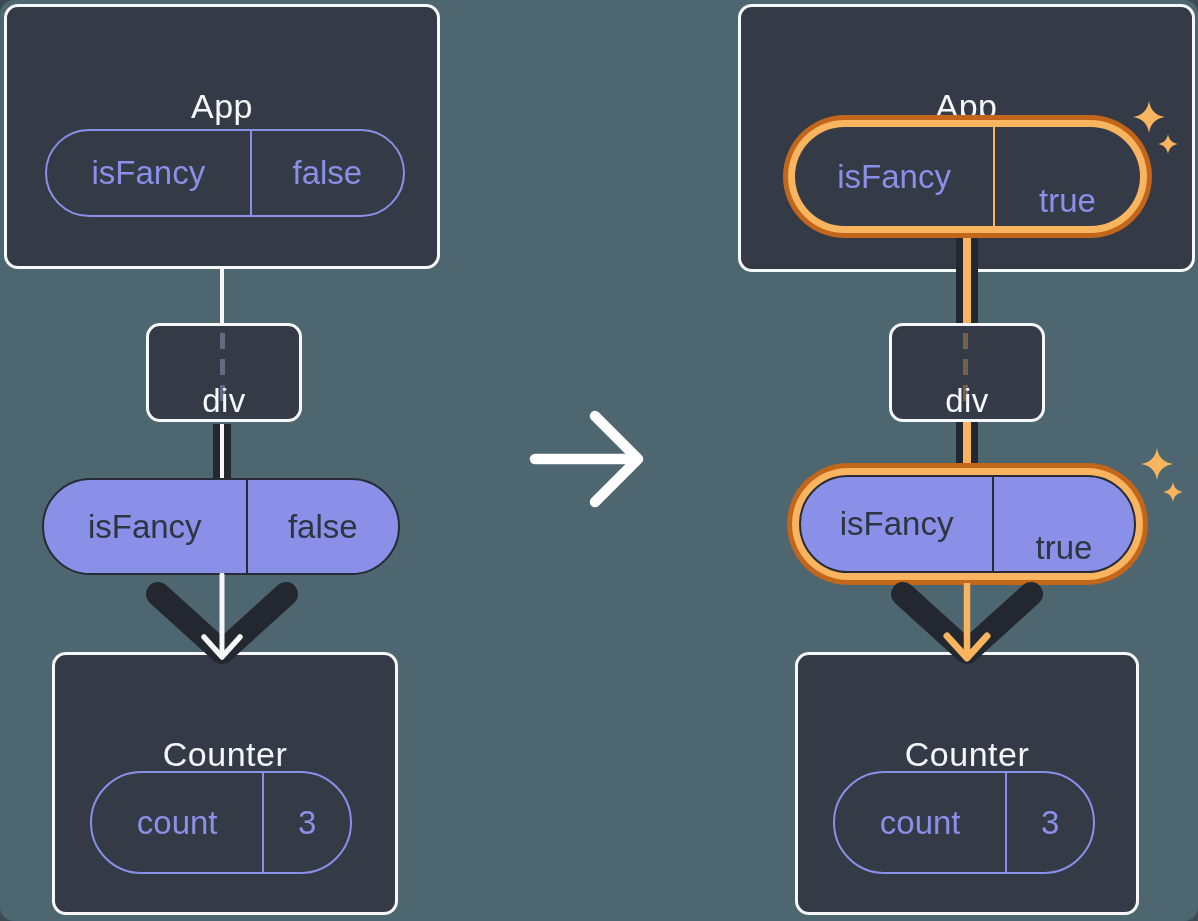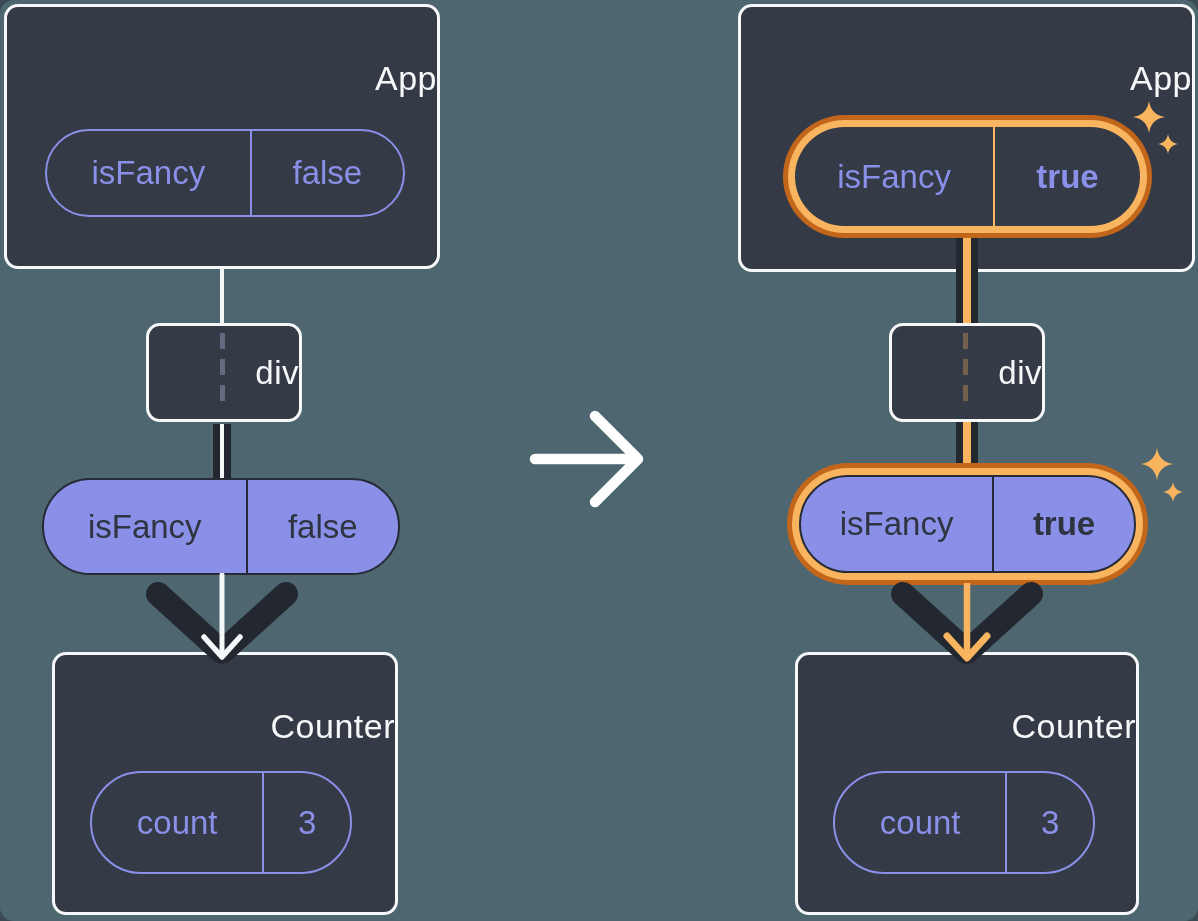--- a/index.html
+++ b/index.html
@@ -7,22 +7,22 @@
     position:relative;width:1198px;height:921px;background:#4D6670;
     border-radius:14px;overflow:hidden;
     font-family:"Liberation Sans",sans-serif;
   }
   .abs{position:absolute;box-sizing:border-box;}
   .panel{
     position:absolute;box-sizing:border-box;background:#343A46;
     border:3.5px solid #F6F7F9;border-radius:14px;
   }
   .panel-title{
-    position:absolute;left:0;right:0;text-align:right;
-    color:#F6F7F9;font-size:34px;font-weight:500;letter-spacing:.5px;
+    position:absolute;left:0;right:0;text-align:center;
+    color:#F6F7F9;font-size:34px;font-weight:500;letter-spacing:.5px;margin-top:28px;
   }
   .pill{
     position:absolute;box-sizing:border-box;display:flex;
     border-radius:999px;overflow:hidden;font-size:33px;
   }
   .pill .cell{
     display:flex;align-items:center;justify-content:center;
     box-sizing:border-box;height:100%;
   }
   .outline-purple{border:2.5px solid #8A8FE8;color:#8A8FE8;}
@@ -39,21 +39,21 @@
     box-sizing:border-box;border-radius:999px;width:100%;height:100%;
     display:flex;overflow:hidden;font-size:33px;
   }
   .hl-core .cell{display:flex;align-items:center;justify-content:center;box-sizing:border-box;height:100%;}
   .core-dark{background:#343A46;color:#8A8FE8;}
   .core-dark .cell-l{width:58%;border-right:2px solid #F8B45F;}
   .core-dark .cell-r{width:42%;}
   .core-purple{background:#8A8FE8;color:#2E3440;border:2.5px solid #262B35;font-weight:500;}
   .core-purple .cell-l{width:58%;border-right:2.5px solid #262B35;}
   .core-purple .cell-r{width:42%;}
-  .bold{font-weight:700;}
+  .bold{font-weight:400;margin-top:24px;}
   .vline-white{background:#F6F7F9;}
   .vline-dark{background:#23272F;}
   .vline-orange{background:#F8B45F;}
   .ghost-line-left{
     width:4.5px;
     background:repeating-linear-gradient(180deg, rgba(190,195,240,.35) 0 16px, rgba(190,195,240,0) 16px 26px);
   }
   .ghost-line-right{
     width:4.5px;
     background:repeating-linear-gradient(180deg, rgba(248,180,95,.32) 0 16px, rgba(248,180,95,0) 16px 26px);

